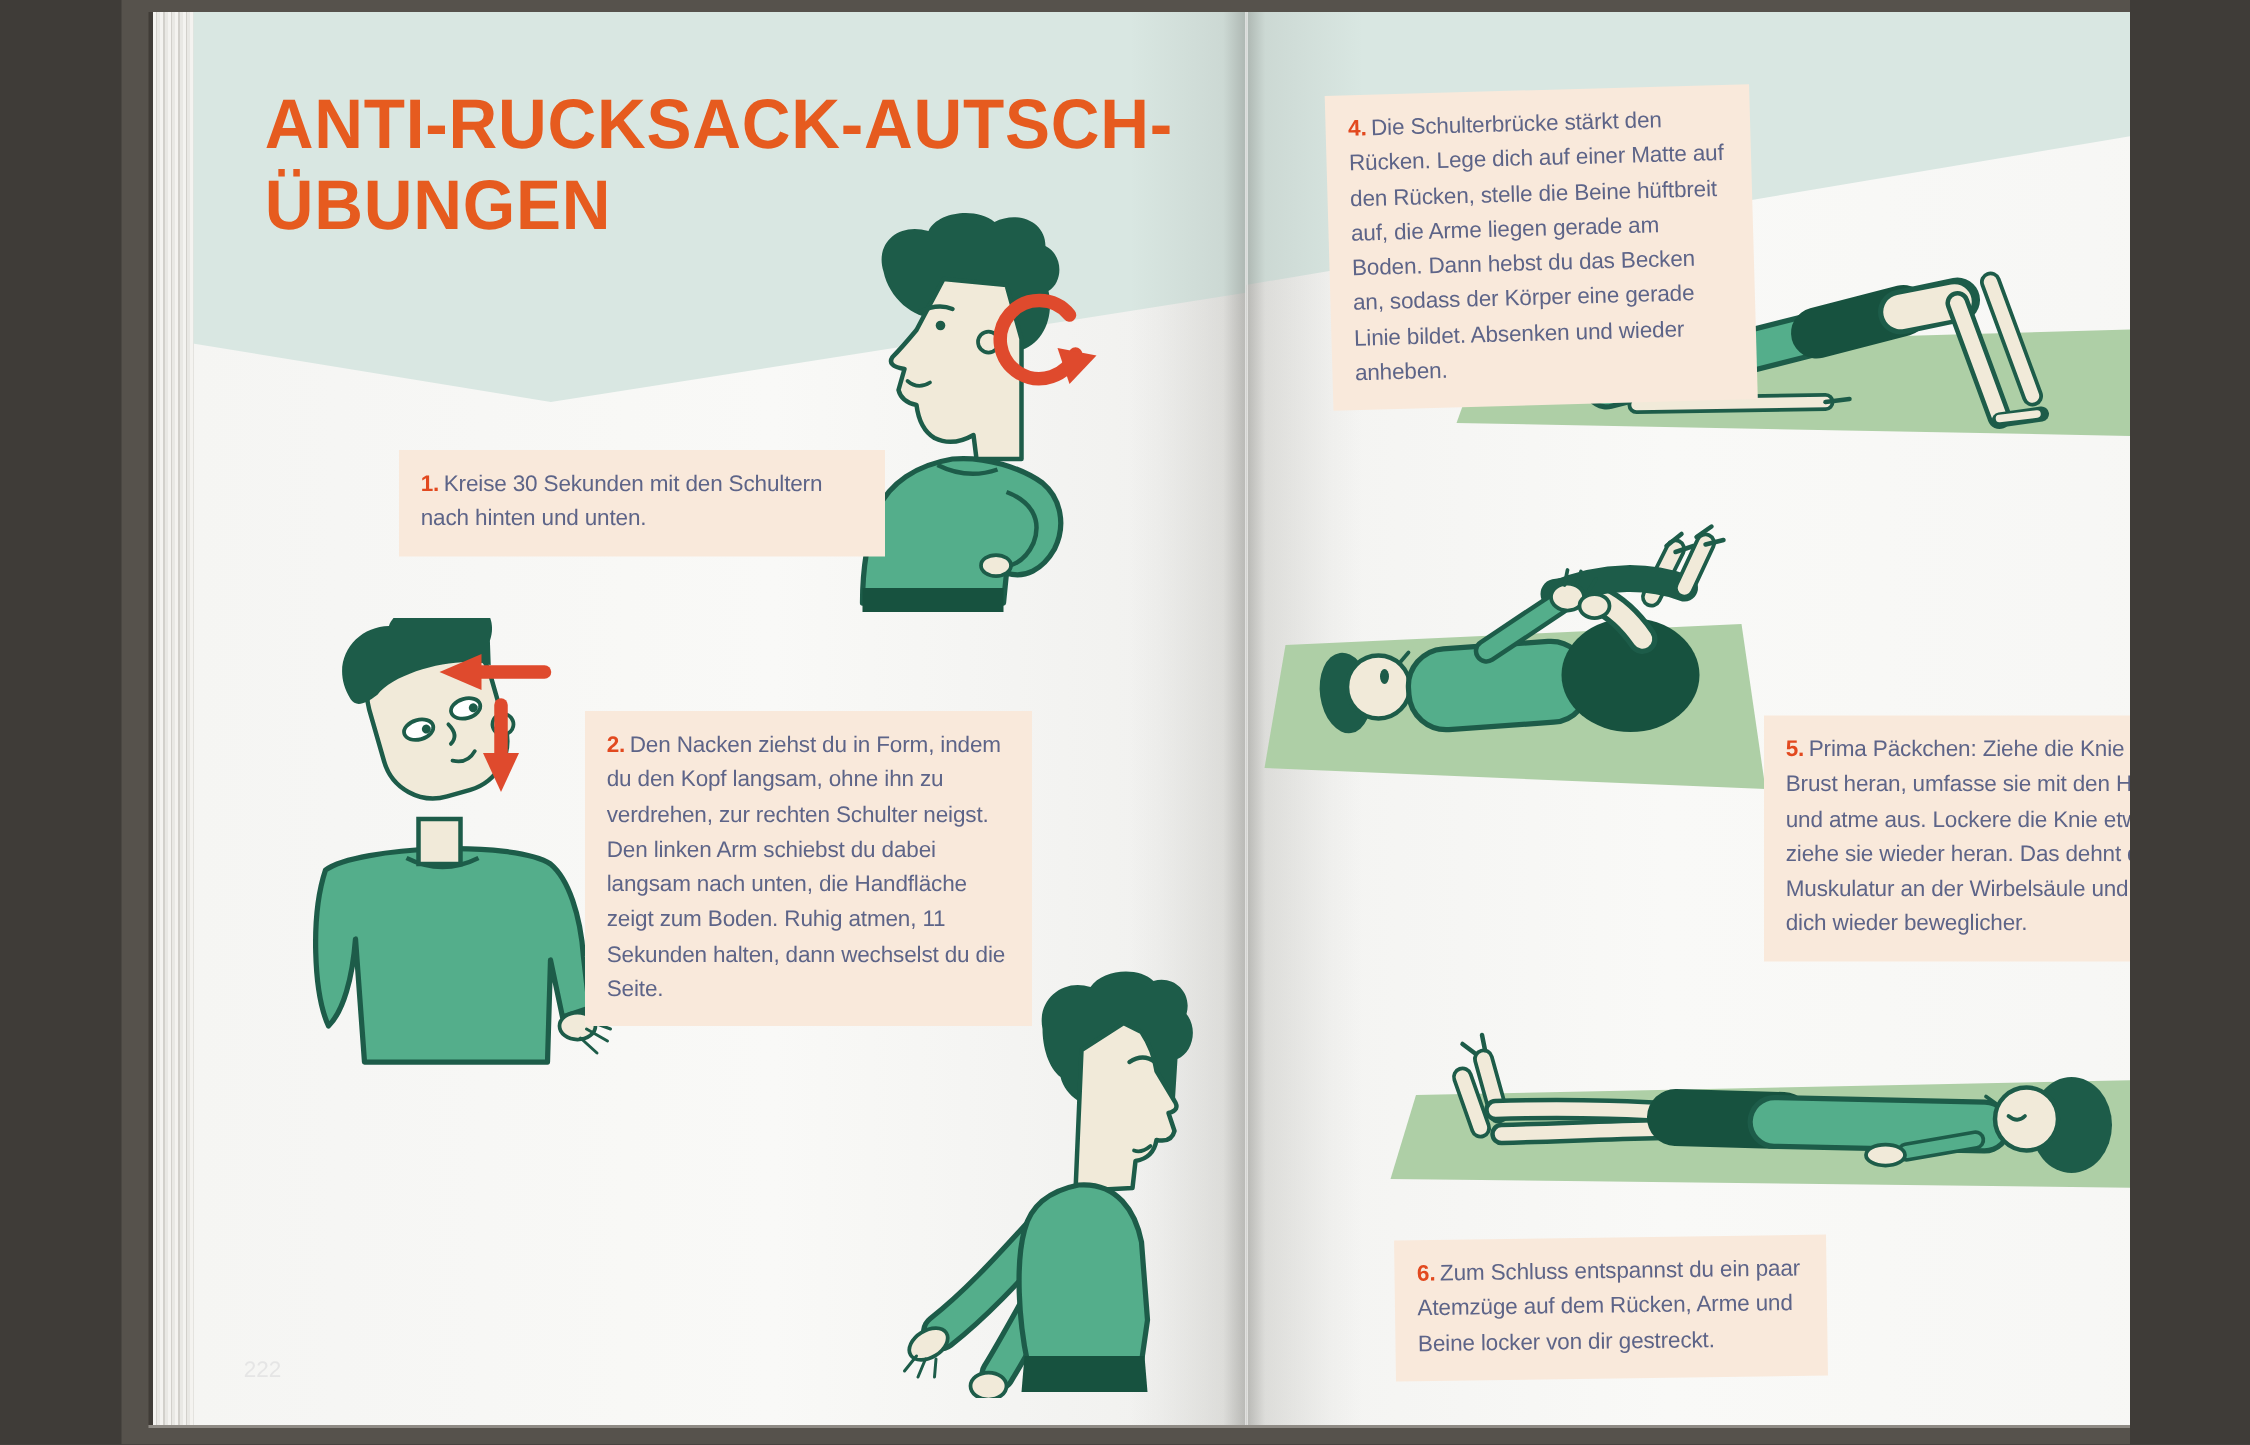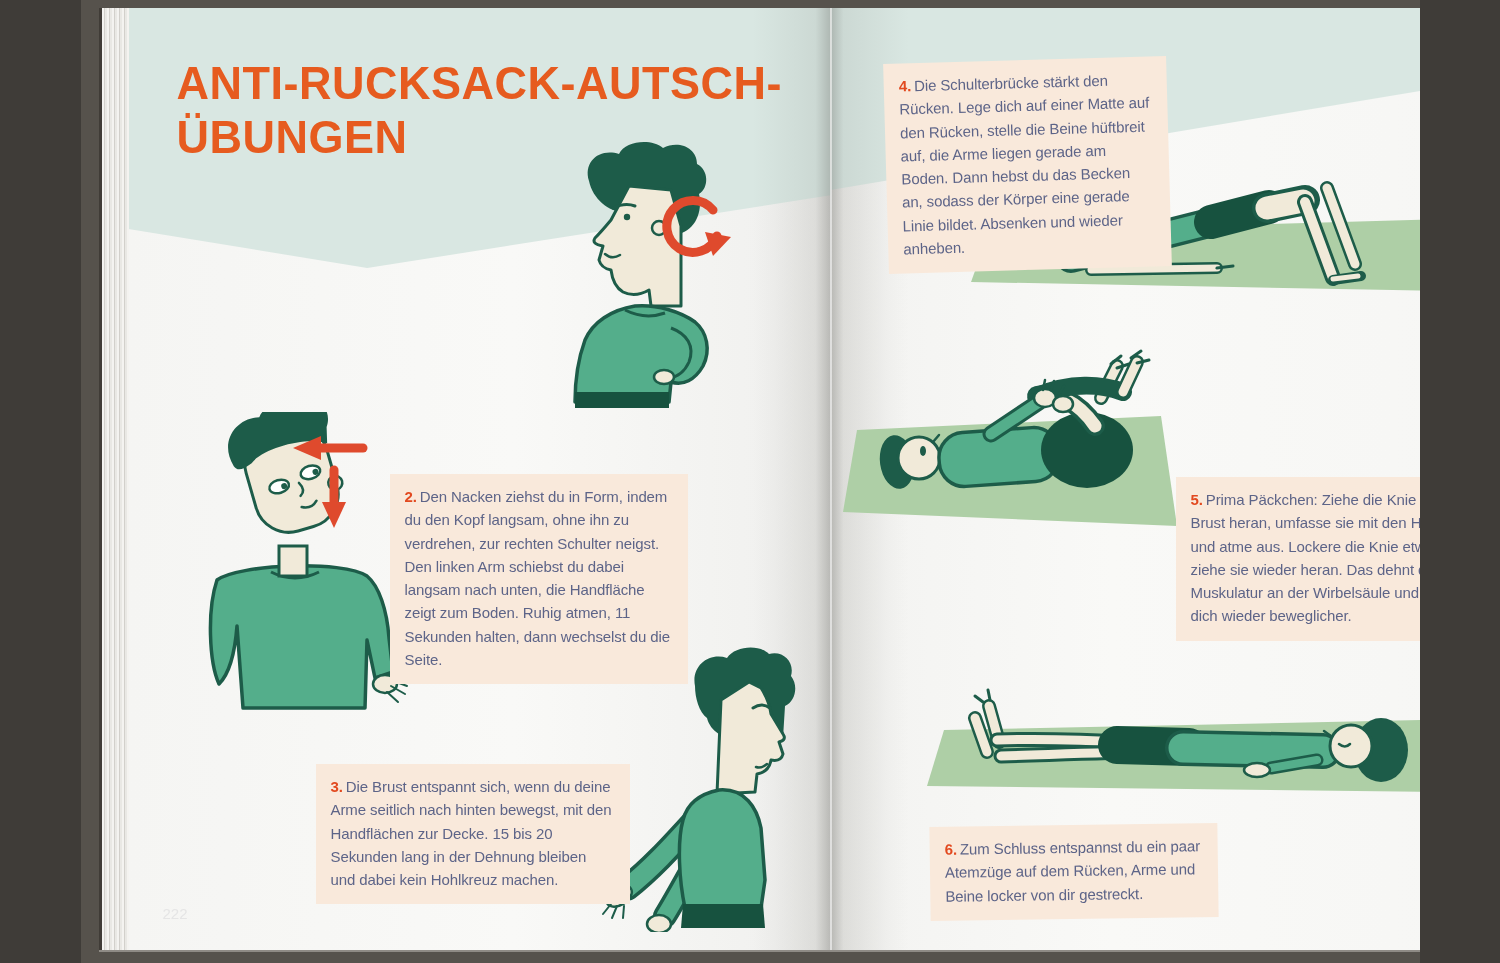--- a/index.html
+++ b/index.html
@@ -181,25 +181,25 @@
     <path d="M264,100 L404,103" stroke="#54ae8b" stroke-width="29" stroke-linecap="round"></path>
     <path d="M398,112 L352,120" stroke="#1d5c49" stroke-width="13" stroke-linecap="round"></path>
     <path d="M398,112 L352,120" stroke="#54ae8b" stroke-width="8" stroke-linecap="round"></path>
     <ellipse cx="338" cy="122" rx="13" ry="7" fill="#f1ead9" stroke="#1d5c49" stroke-width="2.5"></ellipse>
     <ellipse cx="462" cy="102" rx="27" ry="32" fill="#1d5c49"></ellipse>
     <circle cx="432" cy="98" r="21" fill="#f1ead9" stroke="#1d5c49" stroke-width="3"></circle>
     <path d="M420,96 q6,5 11,0" fill="none" stroke="#1d5c49" stroke-width="2.5" stroke-linecap="round"></path>
     <path d="M412,88 l-7,-5" stroke="#1d5c49" stroke-width="2.5" stroke-linecap="round"></path>
   </svg>
 
+  <div class="note" id="note1">
+    <span class="num">1.</span><span>Kreise 30 Sekunden mit den Schultern nach hinten und unten.</span>
+  </div>
   <div class="note" id="note2">
     <span class="num">2.</span><span>Den Nacken ziehst du in Form, indem du den Kopf langsam, ohne ihn zu verdrehen, zur rechten Schulter neigst. Den linken Arm schiebst du dabei langsam nach unten, die Handfläche zeigt zum Boden. Ruhig atmen, 11 Sekunden halten, dann wechselst du die Seite.</span>
-  </div>
-  <div class="note" id="note3">
-    <span class="num">3.</span><span>Die Brust entspannt sich, wenn du deine Arme seitlich nach hinten bewegst, mit den Handflächen zur Decke. 15 bis 20 Sekunden lang in der Dehnung bleiben und dabei kein Hohlkreuz machen.</span>
   </div>
   <div class="note" id="note4">
     <span class="num">4.</span><span>Die Schulterbrücke stärkt den Rücken. Lege dich auf einer Matte auf den Rücken, stelle die Beine hüftbreit auf, die Arme liegen gerade am Boden. Dann hebst du das Becken an, sodass der Körper eine gerade Linie bildet. Absenken und wieder anheben.</span>
   </div>
   <div class="note" id="note5">
     <span class="num">5.</span><span>Prima Päckchen: Ziehe die Knie zur Brust heran, umfasse sie mit den Händen und atme aus. Lockere die Knie etwas und ziehe sie wieder heran. Das dehnt die Muskulatur an der Wirbelsäule und macht dich wieder beweglicher.</span>
   </div>
   <div class="note" id="note6">
     <span class="num">6.</span><span>Zum Schluss entspannst du ein paar Atemzüge auf dem Rücken, Arme und Beine locker von dir gestreckt.</span>
   </div>

